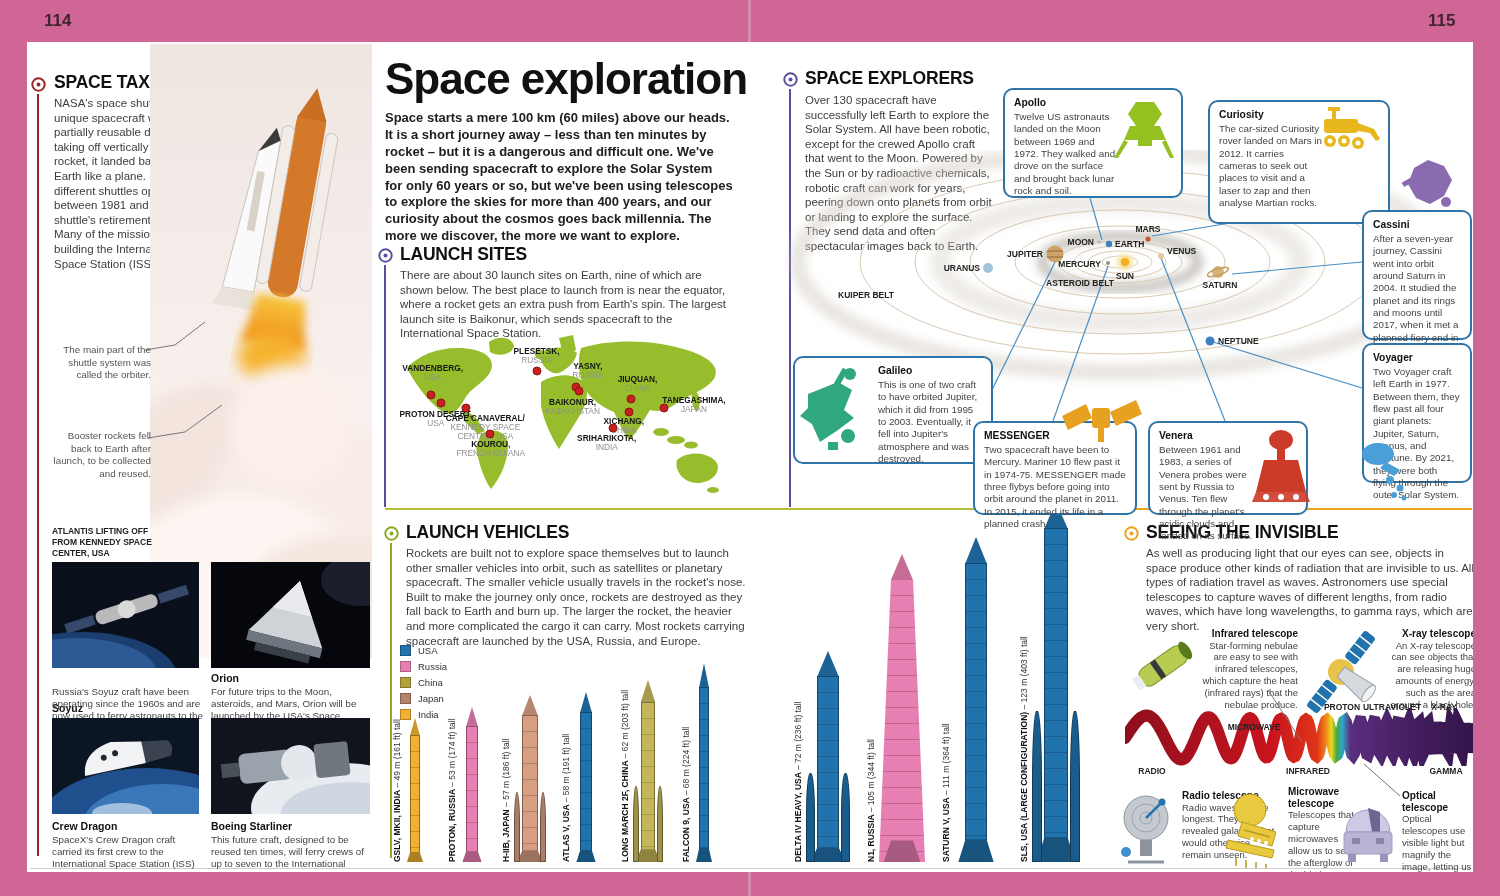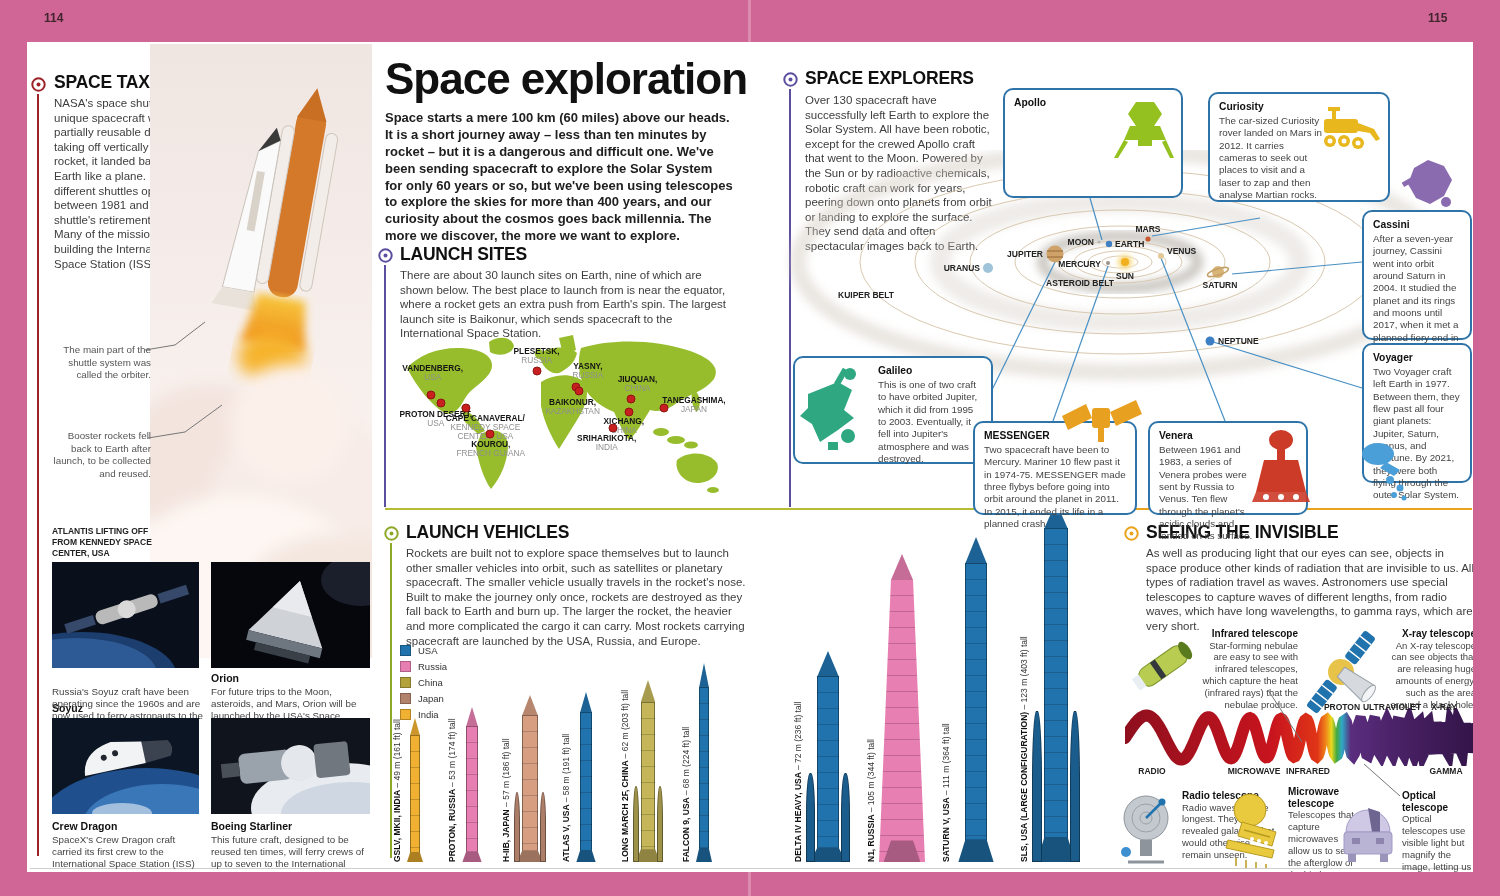--- a/index.html
+++ b/index.html
@@ -6,21 +6,21 @@
   .page{position:relative;width:1500px;height:896px;background:#fff;overflow:hidden;
         font-family:"Liberation Sans",sans-serif;color:#3a3a3a;}
   
   .frame{position:absolute;background:#d06695;z-index:10;}
   .f-top{left:0;top:0;width:1500px;height:42px;}
   .f-bottom{left:0;top:872px;width:1500px;height:24px;}
   .f-left{left:0;top:0;width:27px;height:896px;}
   .f-right{left:1473px;top:0;width:27px;height:896px;}
   .spine{position:absolute;left:748px;top:0;width:3px;height:42px;background:rgba(255,255,255,.25);z-index:11;}
   .spine2{position:absolute;left:748px;top:872px;width:3px;height:24px;background:rgba(255,255,255,.25);z-index:11;}
-  .pagenum{position:absolute;top:11px;font-size:12px;font-weight:bold;color:#40242e;z-index:12;}
+  .pagenum{position:absolute;top:11px;font-size:17px;font-weight:bold;color:#40242e;z-index:12;}
   .pn-l{left:44px;} .pn-r{left:1428px;}
 
   .sect-title{position:absolute;font-size:17.5px;font-weight:900;color:#101010;letter-spacing:-.2px;white-space:nowrap;}
   .body-txt{position:absolute;font-size:11.5px;line-height:1.27;color:#3d3d3d;}
   .vline{position:absolute;width:2px;z-index:1;}
   .hline{position:absolute;height:2px;z-index:1;}
   .ticon{position:absolute;width:15px;height:15px;z-index:2;}
 
   
   .big-title{position:absolute;left:385px;top:54px;font-size:44px;font-weight:900;color:#111;letter-spacing:-1px;}
@@ -363,31 +363,32 @@
       <text x="440" y="138" text-anchor="middle">SATURN</text>
       <text x="200" y="121" text-anchor="end">URANUS</text>
       <text x="438" y="194">NEPTUNE</text>
       <text x="300" y="136" text-anchor="middle">ASTEROID BELT</text>
       <text x="58" y="148">KUIPER BELT</text>
     </g>
   </svg>
 
   <div class="callout" style="left:1003px;top:88px;width:180px;height:110px;">
     <b>Apollo</b>
+    <div style="width:102px;">Twelve US astronauts landed on the Moon between 1969 and 1972. They walked and drove on the surface and brought back lunar rock and soil.</div>
   </div>
   <svg style="position:absolute;left:1108px;top:100px;z-index:5;" width="70" height="62" viewBox="0 0 70 62">
     <g fill="#94c11f">
       <polygon points="28,2 46,2 54,14 46,26 28,26 20,14"></polygon>
       <polygon points="22,26 52,26 58,40 16,40"></polygon>
       <path d="M16,40 L6,58 L10,58 L20,42 Z"></path>
         <path d="M58,40 L66,58 L62,58 L54,42 Z"></path>
       <rect x="30" y="40" width="14" height="6"></rect>
     </g>
   </svg>
-  <div class="callout" style="left:1208px;top:92px;width:182px;height:110px;">
+  <div class="callout" style="left:1208px;top:100px;width:182px;height:124px;">
     <b>Curiosity</b>
     <div style="width:104px;">The car-sized Curiosity rover landed on Mars in 2012. It carries cameras to seek out places to visit and a laser to zap and then analyse Martian rocks.</div>
   </div>
   <svg style="position:absolute;left:1318px;top:105px;z-index:5;" width="66" height="52" viewBox="0 0 66 52">
     <g fill="#e8b71e">
       <rect x="6" y="14" width="34" height="14" rx="3"></rect>
       <rect x="14" y="2" width="4" height="12"></rect>
         <rect x="10" y="2" width="12" height="4"></rect>
       <path d="M40,18 L56,24 L62,34 L58,36 L52,28 L40,26 Z"></path>
       <circle cx="12" cy="36" r="6"></circle>
@@ -600,21 +601,21 @@
   </svg>
   <div class="tele-right" style="position:absolute;left:1384px;top:628px;width:92px;">
     <div class="tele-t">X-ray telescope</div>
     <div class="tele-b">An X-ray telescope can see objects that are releasing huge amounts of energy, such as the area around a black hole.</div>
   </div>
 
   <div class="spec-lab" style="left:1342px;top:702px;">PROTON</div>
   <div class="spec-lab" style="left:1392px;top:702px;">ULTRAVIOLET</div>
   <div class="spec-lab" style="left:1444px;top:702px;">X-RAY</div>
   <div class="spec-lab" style="left:1152px;top:766px;">RADIO</div>
-  <div class="spec-lab" style="left:1248px;top:766px;padding-left:12px;">MICROWAVE</div>
+  <div class="spec-lab" style="left:1248px;top:722px;padding-left:12px;">MICROWAVE</div>
   <div class="spec-lab" style="left:1308px;top:766px;">INFRARED</div>
   <div class="spec-lab" style="left:1446px;top:766px;">GAMMA</div>
 
   <svg style="position:absolute;left:1125px;top:708px;z-index:2;" width="350" height="58" viewBox="0 0 350 58">
     <defs>
       <linearGradient id="specgrad" x1="0" y1="0" x2="1" y2="0">
         <stop offset="0" stop-color="#8e0f1e"></stop>
           <stop offset=".42" stop-color="#c8141e"></stop>
         <stop offset=".55" stop-color="#e03517"></stop>
           <stop offset=".575" stop-color="#f08c1a"></stop>

